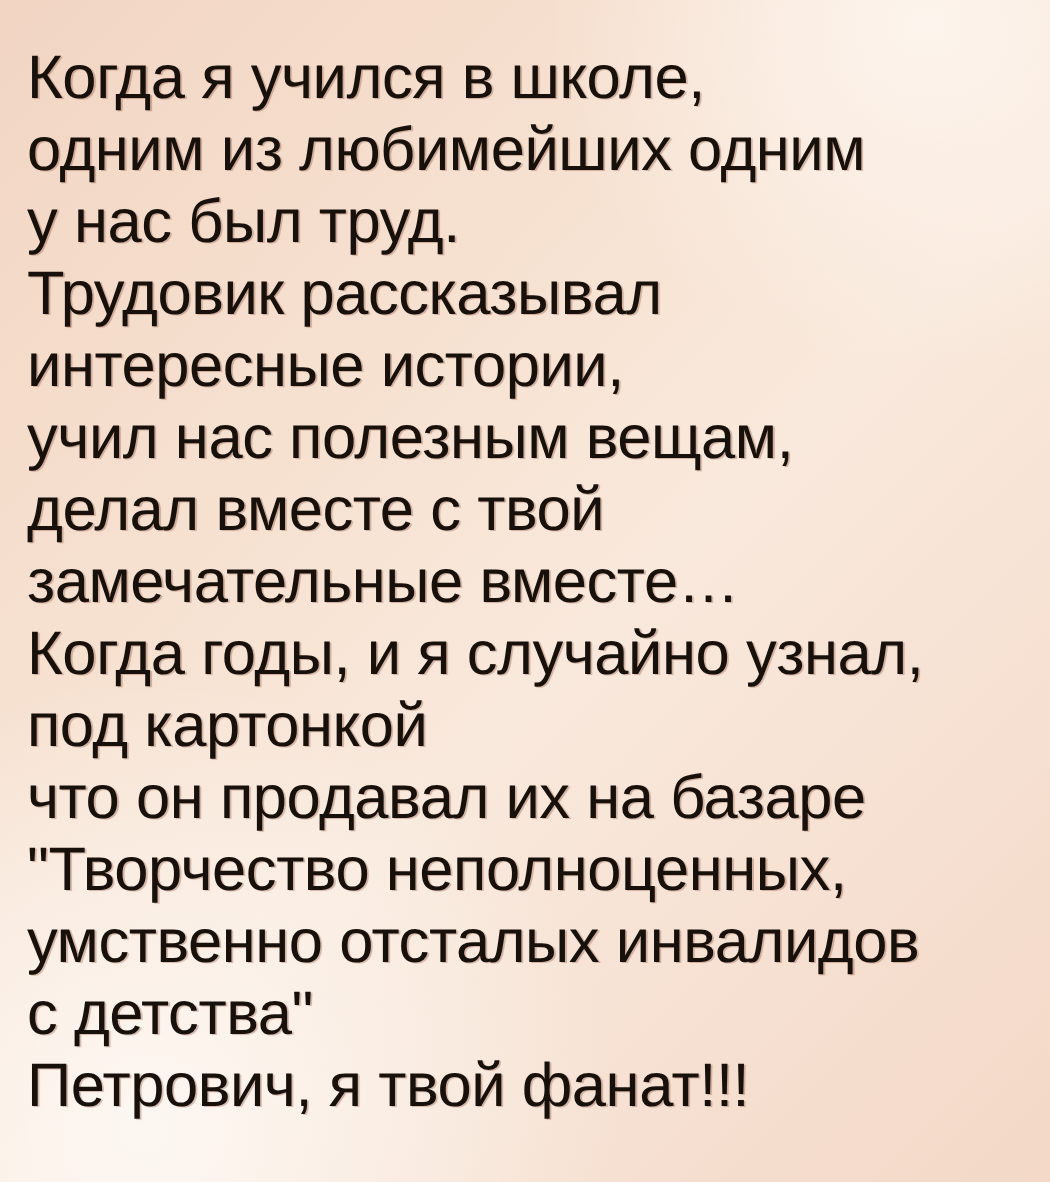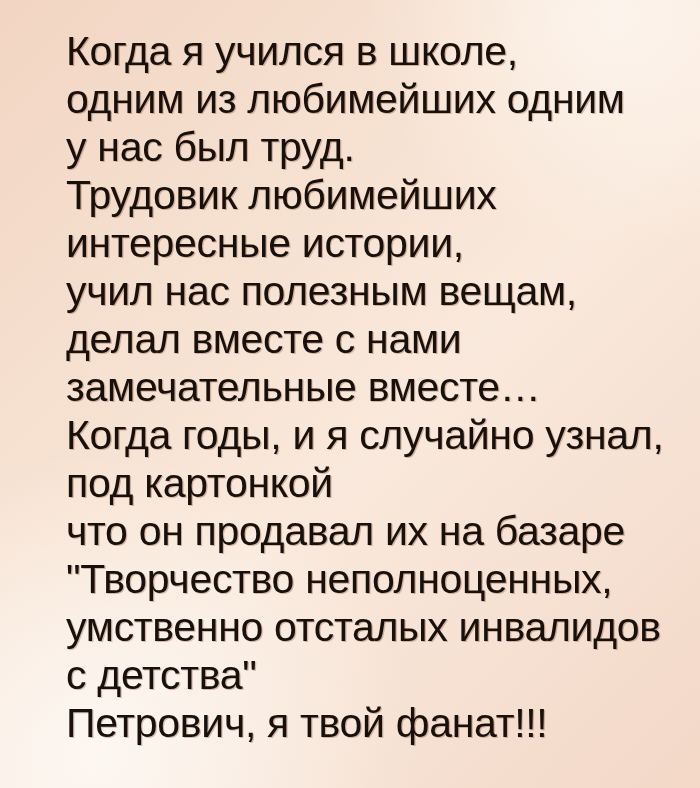--- a/index.html
+++ b/index.html
@@ -25,35 +25,34 @@
     font-size: 41px;
     line-height: 48px;
     font-weight: 400;
     color: #17100b;
     letter-spacing: -0.3px;
     text-shadow: 1.2px 1.2px 0.5px rgba(110, 35, 15, 0.28);
     white-space: nowrap;
   }
   .line {
     height: 48px;
-    margin-left: 48px;
   }
 </style>
 </head>
 <body>
 
 <div class="page">
   <div class="meme-text">
     <div class="line">Когда я учился в школе,</div>
     <div class="line">одним из любимейших одним</div>
     <div class="line">у нас был труд.</div>
-    <div class="line">Трудовик любимейших</div>
+    <div class="line">Трудовик рассказывал</div>
     <div class="line">интересные истории,</div>
     <div class="line">учил нас полезным вещам,</div>
-    <div class="line">делал вместе с нами</div>
+    <div class="line">делал вместе с твой</div>
     <div class="line">замечательные вместе…</div>
     <div class="line">Когда годы, и я случайно узнал,</div>
     <div class="line">под картонкой</div>
     <div class="line">что он продавал их на базаре</div>
     <div class="line">"Творчество неполноценных,</div>
     <div class="line">умственно отсталых инвалидов</div>
     <div class="line">с детства"</div>
     <div class="line">Петрович, я твой фанат!!!</div>
   </div>
 </div>

